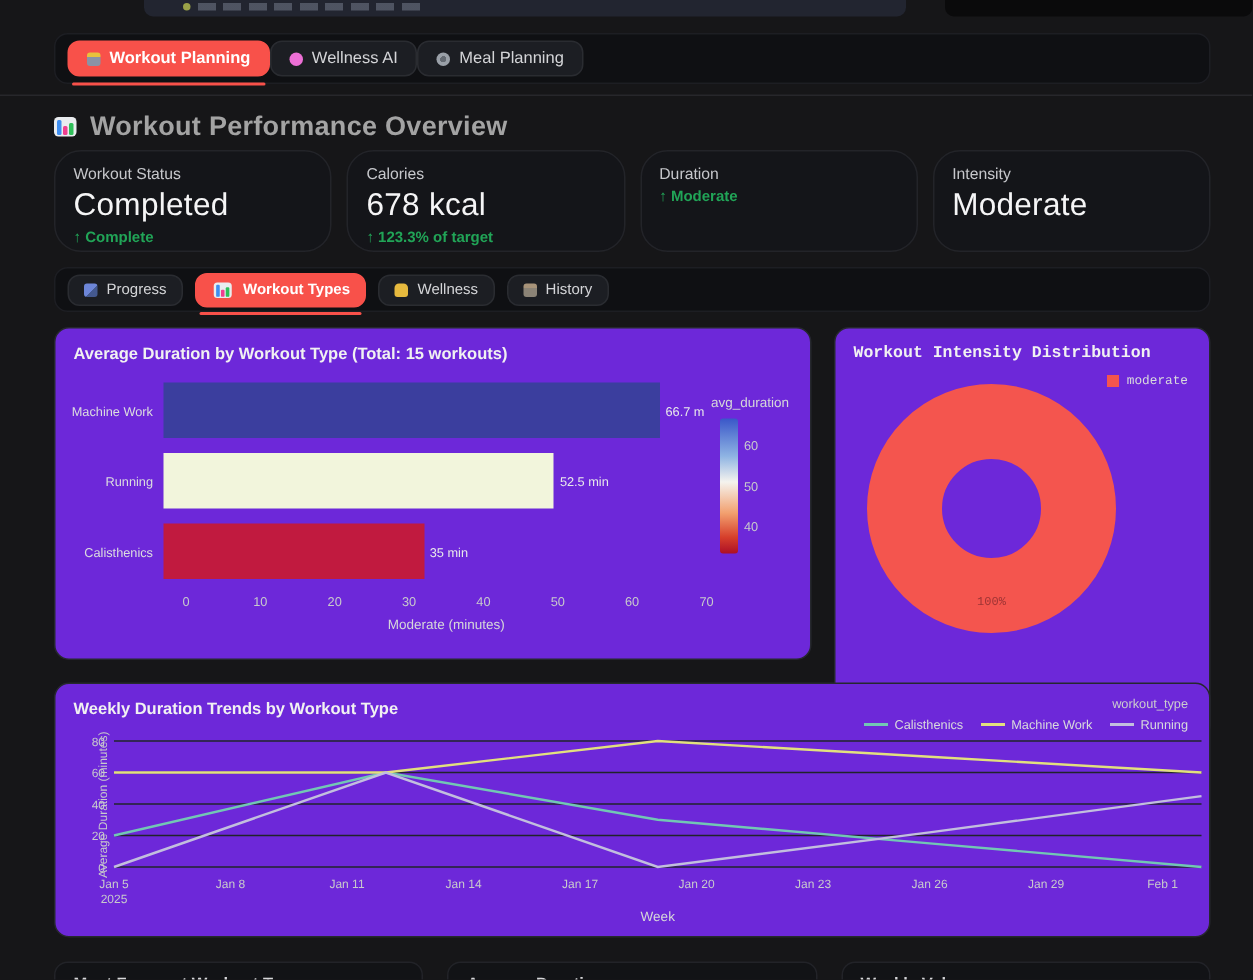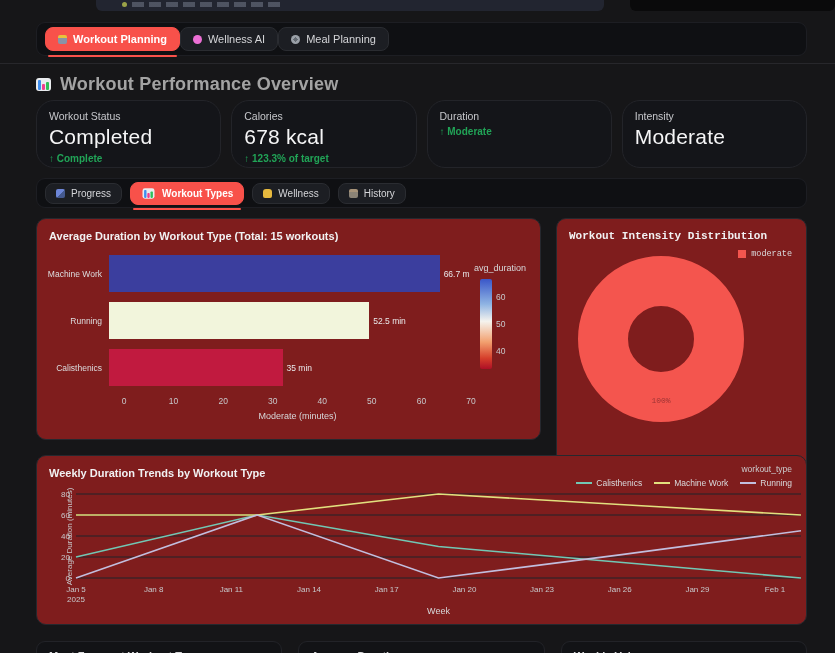--- a/index.html
+++ b/index.html
@@ -52,21 +52,21 @@
   .ico.clip   { background:linear-gradient(180deg,#a79379 0 30%, #8b8376 30%); }
 
   
   .stats { left:36px; top:100px; width:771px; display:grid; grid-template-columns:repeat(4,1fr); gap:10px; }
   .stat-card { background:#141519; border:1px solid #232429; border-radius:18px; height:68px; padding:9px 12px; }
   .stat-label { font-size:10.5px; color:#c6c7cb; }
   .stat-value { font-size:21px; color:#f5f5f6; margin-top:3px; letter-spacing:.2px; }
   .stat-delta { font-size:10px; color:#21a457; margin-top:4px; font-weight:bold; }
 
   
-  .panel { background:#7f1d1d; border:1px solid #26282e; border-radius:10px; }
+  .panel { background:#6d28d9; border:1px solid #26282e; border-radius:10px; }
   .panel-title { position:absolute; left:12px; top:11px; font-size:11px; font-weight:bold; color:#f1f1f2; }
   .panel.bar   { left:36px;  top:218px; width:505px; height:222px; }
   .panel.donut { left:556px; top:218px; width:251px; height:276px;font-family:Liberation Mono, monospace; }
   .panel.line  { left:36px;  top:455px; width:771px; height:170px; }
 
   
   .bar-rows { position:absolute; left:8px; top:36px; width:418px; }
   .bar-row { display:flex; align-items:center; height:37px; margin-bottom:10px; }
   .bar-label { width:64px; text-align:right; font-size:8.5px; color:#dcdddf; padding-right:7px; flex:none; }
   .bar-track { position:relative; width:347px; height:37px; flex:none; }

